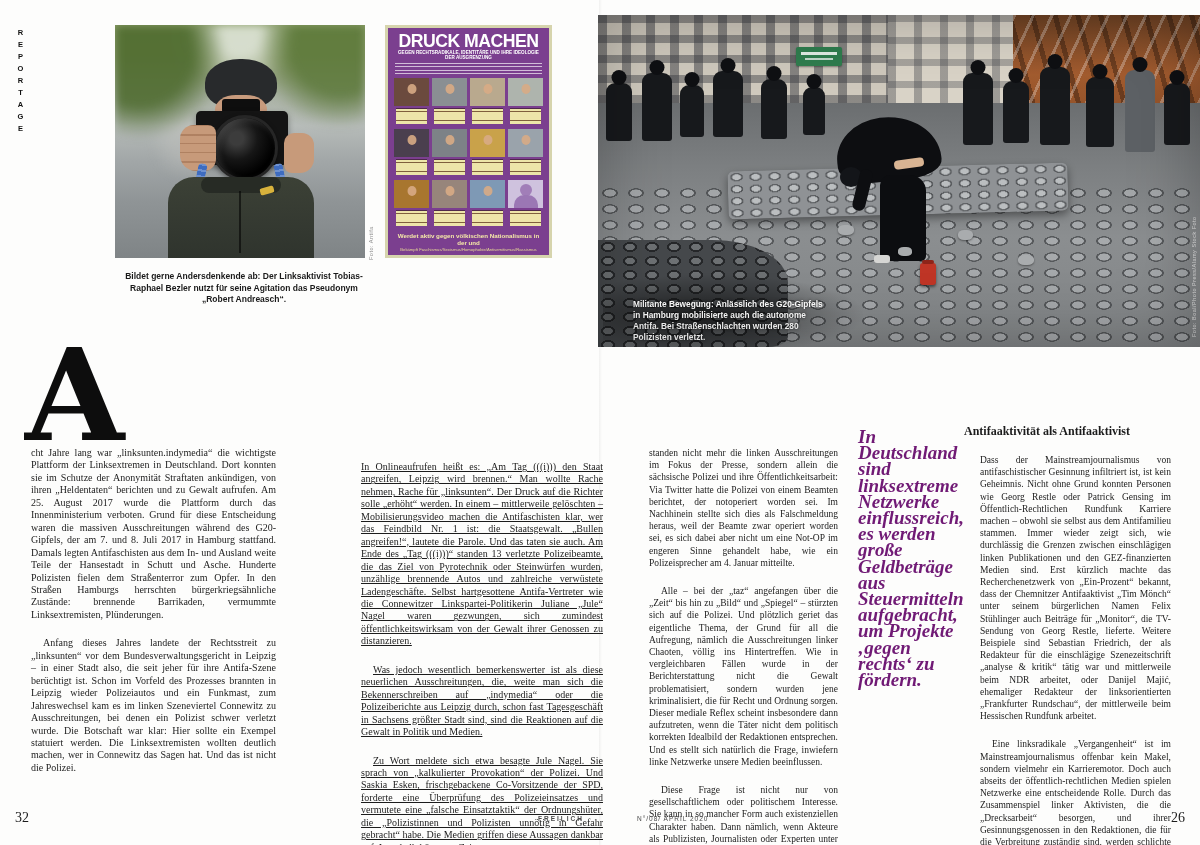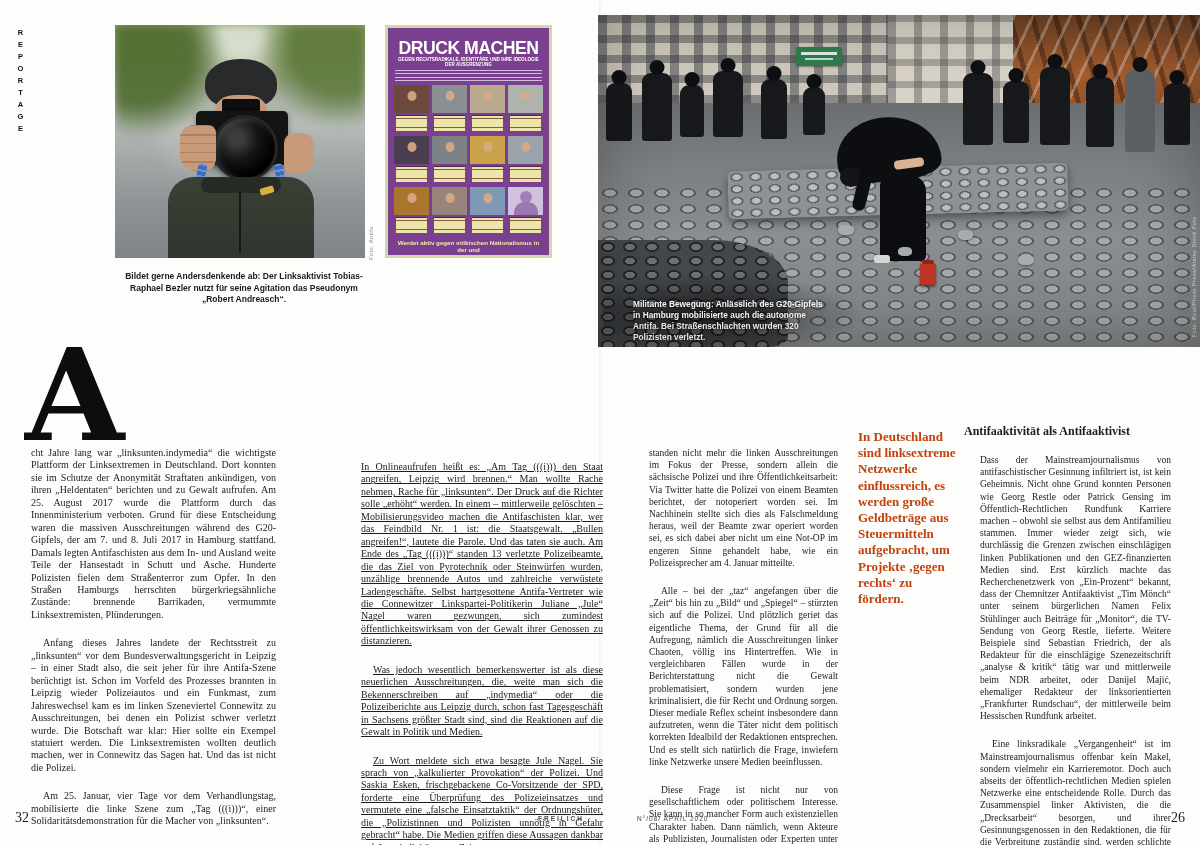--- a/index.html
+++ b/index.html
@@ -35,21 +35,21 @@
   .strap-l{left:32px;top:104px;transform:rotate(12deg);}
   .strap-r{left:120px;top:104px;transform:rotate(-12deg);}
   .jacket{position:absolute;left:8px;top:118px;width:146px;height:82px;border-radius:26px 26px 0 0;
         background:linear-gradient(180deg,#3c4136,#343931 60%,#2f342d);}
   .jacket::before{content:"";position:absolute;left:33px;top:0;width:80px;height:16px;background:#272b25;border-radius:8px;}
   .jacket::after{content:"";position:absolute;left:71px;top:14px;width:2px;height:62px;background:rgba(0,0,0,.55);}
   .accent-y{position:absolute;left:100px;top:128px;width:14px;height:7px;background:#d8b23c;transform:rotate(-15deg);border-radius:2px;}
   
   .poster{position:absolute;left:385px;top:25px;width:167px;height:233px;margin:0;background:#7b3f8f;
           border:3px solid #d6d4ad;box-sizing:border-box;}
-  .poster-in{position:absolute;inset:0;padding:12px 6px;box-sizing:border-box;}
+  .poster-in{position:absolute;inset:0;padding:5px 6px;box-sizing:border-box;}
   .poster-head{font-family:"Liberation Sans",sans-serif;font-weight:800;font-size:18px;line-height:16px;
           color:#fff;text-align:center;letter-spacing:-.5px;transform:scaleX(.98);white-space:nowrap;}
   .poster-sub{font-family:"Liberation Sans",sans-serif;font-weight:bold;font-size:4.6px;line-height:5px;
           color:#fff;text-align:center;margin-top:1px;}
   .poster-intro{height:13px;margin:3px 1px 2px;
           background:repeating-linear-gradient(to bottom,rgba(255,255,255,.65) 0 1px,transparent 1px 3.4px);}
   .poster-grid{display:grid;grid-template-columns:repeat(4,1fr);gap:3px;margin-top:2px;}
   .pcell-img{position:relative;height:28px;overflow:hidden;background:#888;}
   .pcell-img::before{content:"";position:absolute;top:6px;left:50%;transform:translateX(-50%);
           width:9px;height:10px;border-radius:50%;background:#d8ab85;opacity:.9;}
@@ -140,21 +140,21 @@
   .bodycol{position:absolute;font-size:10px;line-height:12.45px;text-align:justify;color:#1c1c1c;}
   .bodycol p{margin:16px;}
   .bodycol p + p{text-indent:12px;}
   .col1{left:15px;top:431px;width:277px;}
   .col2{left:345px;top:445px;width:274px;text-decoration:underline;}
   .col-narrow{font-size:9.5px;line-height:12.2px;}
   .col3{left:633px;top:431px;width:221px;}
   .col4{left:964px;top:424px;width:223px;}
   .h2{font-size:12px;line-height:14px;font-weight:bold;margin:0 0 3px 0;text-align:left;}
   .pullquote{position:absolute;left:858px;top:429px;width:101px;font-weight:bold;
-     font-size:13px;line-height:16.2px;color:#c2410c;text-align:left;}
+     font-size:19px;line-height:16.2px;color:#701a75;text-align:left;font-style:italic;}
   
   .pg{position:absolute;top:810px;font-size:14px;color:#1c1c1c;}
   .pg-left{left:15px;}
   .pg-right{right:15px;}
   .brand{position:absolute;left:538px;top:815px;font-family:"Liberation Sans",sans-serif;font-weight:bold;
      font-size:6.5px;letter-spacing:2px;color:#4a4a4a;}
   .issue{position:absolute;left:637px;top:815px;font-family:"Liberation Sans",sans-serif;
      font-size:6.5px;letter-spacing:1px;color:#4a4a4a;}
   .fold{position:absolute;left:599px;top:0;width:3px;height:845px;
      background:linear-gradient(90deg,rgba(0,0,0,.05),transparent);}
@@ -279,30 +279,29 @@
       <div class="bent-shoe"></div>
     </div>
 
     <div class="canister"></div>
     <div class="stone" style="left:240px;top:210px;width:16px;height:10px"></div>
     <div class="stone" style="left:300px;top:232px;width:14px;height:9px"></div>
     <div class="stone" style="left:360px;top:215px;width:15px;height:10px"></div>
     <div class="stone" style="left:420px;top:240px;width:16px;height:10px"></div>
 
     <div class="cap-shadow"></div>
-    <div class="cap cap3">Militante Bewegung: Anlässlich des G20-Gipfels in Hamburg mobilisierte auch die autonome Antifa. Bei Straßenschlachten wurden 320 Polizisten verletzt.</div>
+    <div class="cap cap3">Militante Bewegung: Anlässlich des G20-Gipfels in Hamburg mobilisierte auch die autonome Antifa. Bei Straßenschlachten wurden 280 Polizisten verletzt.</div>
     <div class="credit credit-v2">Foto: Boal/Photo Press/Alamy Stock Foto</div>
   </figure>
 
   <div class="dropcap">A</div>
 
   <div class="bodycol col1">
     <p>cht Jahre lang war „linksunten.indymedia“ die wichtigste Plattform der Linksextremen in Deutschland. Dort konnten sie im Schutze der Anonymität Straftaten ankündigen, von ihren „Heldentaten“ berichten und zu Gewalt aufrufen. Am 25. August 2017 wurde die Plattform durch das Innenministerium verboten. Grund für diese Entscheidung waren die massiven Ausschreitungen während des G20-Gipfels, der am 7. und 8. Juli 2017 in Hamburg stattfand. Damals legten Antifaschisten aus dem In- und Ausland weite Teile der Hansestadt in Schutt und Asche. Hunderte Polizisten fielen dem Straßenterror zum Opfer. In den Straßen Hamburgs herrschten bürgerkriegsähnliche Zustände: brennende Barrikaden, vermummte Linksextremisten, Plünderungen.</p>
     <p>Anfang dieses Jahres landete der Rechtsstreit zu „linksunten“ vor dem Bundesverwaltungsgericht in Leipzig – in einer Stadt also, die seit jeher für ihre Antifa-Szene berüchtigt ist. Schon im Vorfeld des Prozesses brannten in Leipzig wieder Polizeiautos und ein Funkmast, zum Jahreswechsel kam es im linken Szeneviertel Connewitz zu Ausschreitungen, bei denen ein Polizist schwer verletzt wurde. Die Botschaft war klar: Hier sollte ein Exempel statuiert werden. Die Linksextremisten wollten deutlich machen, wer in Connewitz das Sagen hat. Und das ist nicht die Polizei.</p>
-    <p>Am 25. Januar, vier Tage vor dem Verhandlungstag, mobilisierte die linke Szene zum „Tag (((i)))“, einer Solidaritätsdemonstration für die Macher von „linksunten“.</p>
   </div>
 
   <div class="bodycol col2">
     <p>In Onlineaufrufen heißt es: „Am Tag (((i))) den Staat angreifen, Leipzig wird brennen.“ Man wollte Rache nehmen, Rache für „linksunten“. Der Druck auf die Richter solle „erhöht“ werden. In einem – mittlerweile gelöschten – Mobilisierungsvideo machen die Antifaschisten klar, wer das Feindbild Nr. 1 ist: die Staatsgewalt. „Bullen angreifen!“, lautete die Parole. Und das taten sie auch. Am Ende des „Tag (((i)))“ standen 13 verletzte Polizeibeamte, die das Ziel von Pyrotechnik oder Steinwürfen wurden, unzählige brennende Autos und zahlreiche verwüstete Ladengeschäfte. Selbst hartgesottene Antifa-Vertreter wie die Connewitzer Linkspartei-Politikerin Juliane „Jule“ Nagel waren gezwungen, sich zumindest öffentlichkeitswirksam von der Gewalt ihrer Genossen zu distanzieren.</p>
     <p>Was jedoch wesentlich bemerkenswerter ist als diese neuerlichen Ausschreitungen, die, weite man sich die Bekennerschreiben auf „indymedia“ oder die Polizeiberichte aus Leipzig durch, schon fast Tagesgeschäft in Sachsens größter Stadt sind, sind die Reaktionen auf die Gewalt in Politik und Medien.</p>
     <p>Zu Wort meldete sich etwa besagte Jule Nagel. Sie sprach von „kalkulierter Provokation“ der Polizei. Und Saskia Esken, frischgebackene Co-Vorsitzende der SPD, forderte eine Überprüfung des Polizeieinsatzes und vermutete eine „falsche Einsatztaktik“ der Ordnungshüter, die „Polizistinnen und Polizisten unnötig in Gefahr gebracht“ habe. Die Medien griffen diese Aussagen dankbar auf. Innerhalb kürzester Zeit</p>
   </div>
 
   <div class="bodycol col-narrow col3">
     <p>standen nicht mehr die linken Ausschreitungen im Fokus der Presse, sondern allein die sächsische Polizei und ihre Öffentlichkeitsarbeit: Via Twitter hatte die Polizei von einem Beamten berichtet, der notoperiert worden sei. Im Nachhinein stellte sich dies als Falschmeldung heraus, weil der Beamte zwar operiert worden sei, es sich dabei aber nicht um eine Not-OP im engeren Sinne gehandelt habe, wie ein Polizeisprecher am 4. Januar mitteilte.</p>

